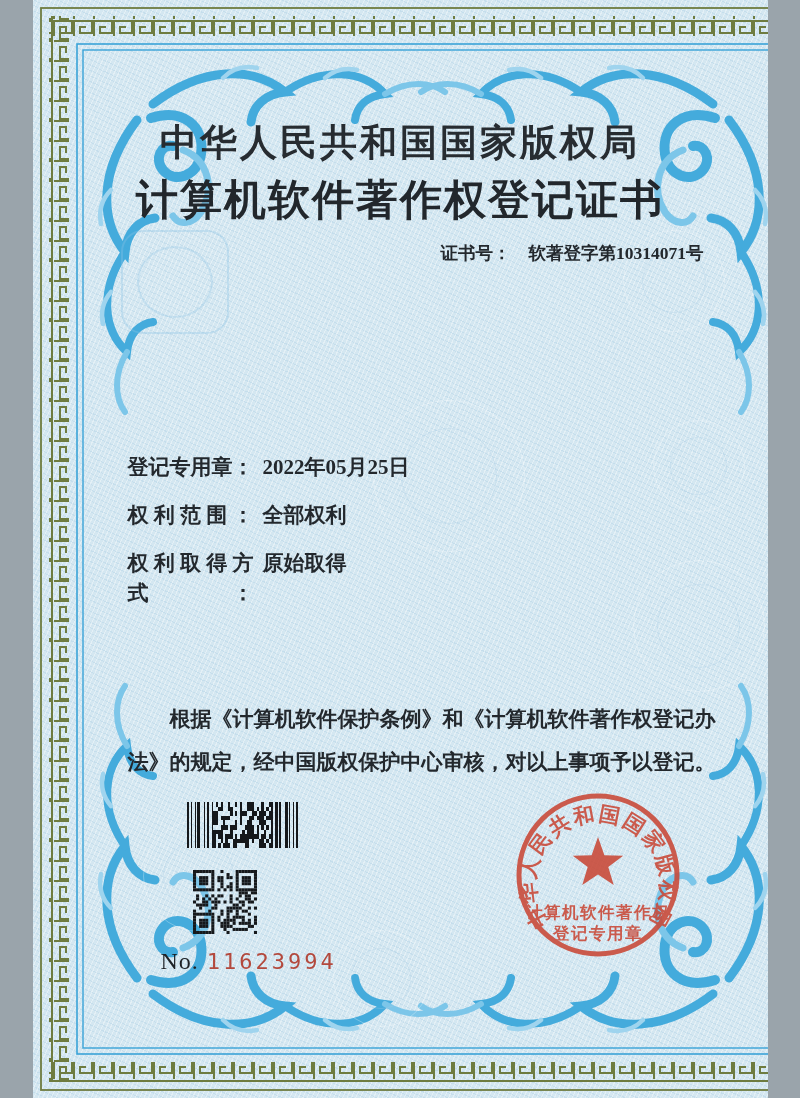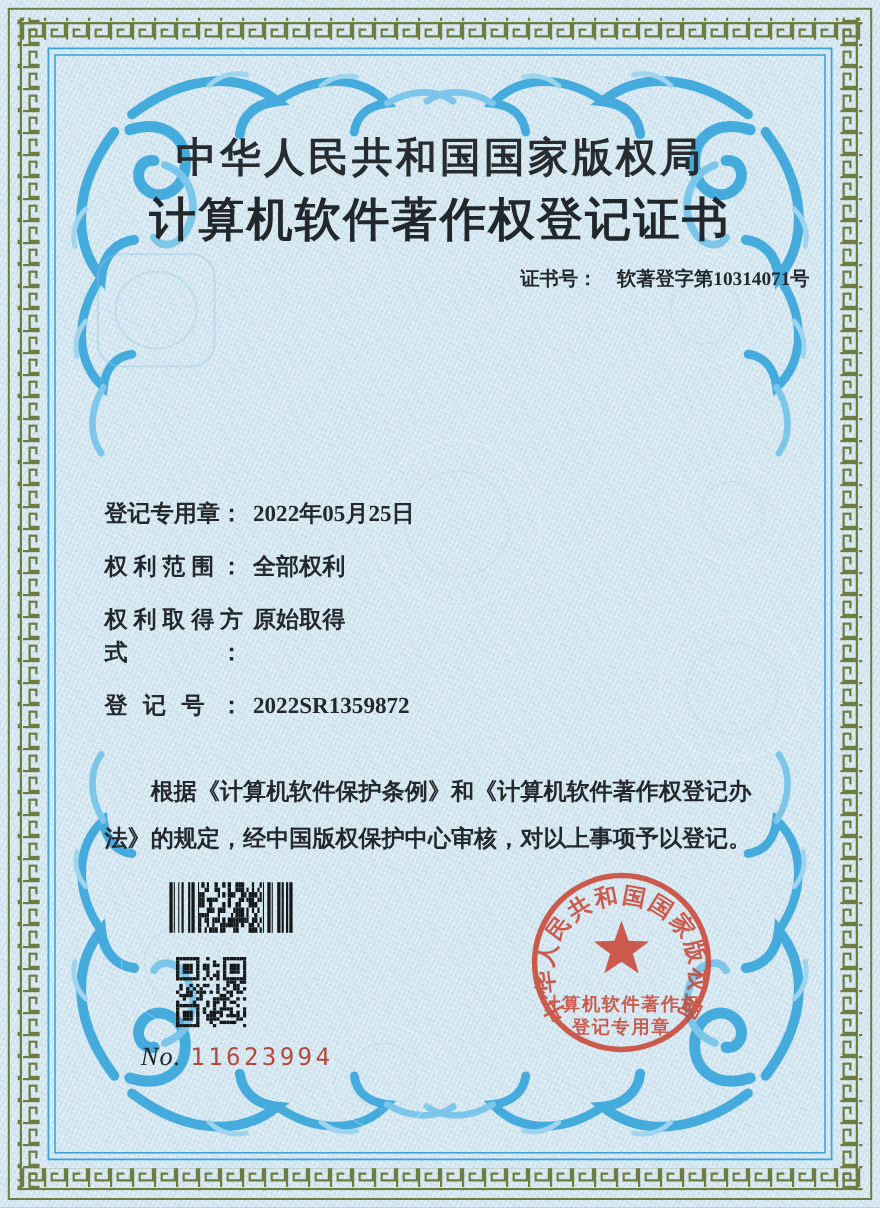--- a/index.html
+++ b/index.html
@@ -1,17 +1,17 @@
 <!DOCTYPE html>
 <html><head>
 <meta charset="utf-8">
 <style>
   html,body{margin:0;padding:0;background:#9aa4ab;}
   .cert{
-    position:relative; width:800px; height:1098px; overflow:hidden;
+    position:relative; width:735px; height:1098px; overflow:hidden;
     margin:0 auto;
     background-color:#d4e7f1;
     background-image:
       repeating-linear-gradient(115deg, rgba(255,255,255,.38) 0 1px, rgba(255,255,255,0) 1px 4px),
       repeating-linear-gradient(25deg, rgba(120,175,210,.16) 0 1px, rgba(120,175,210,0) 1px 5px);
     font-family:"Liberation Serif","DejaVu Serif",serif;
     color:#23282d;
   }
   .abs{position:absolute;}
   
@@ -39,21 +39,21 @@
   .fvalue{white-space:nowrap;}
   
   .statement{left:95px;top:698px;width:588px;font-size:21px;font-weight:bold;
     line-height:43px;text-indent:2em;text-align:justify;}
   
   .barcode{left:154px;top:802px;width:122px;height:46px;display:flex;align-items:stretch;}
   .barcode .bar{background:#15181b;}
   .barcode .sp{background:transparent;}
   .qr{left:160px;top:870px;}
   .serial{left:128px;top:948px;font-size:24px;font-weight:normal;}
-  .serial .no-label{color:#1e2226;letter-spacing:1px;font-style:italic;}
+  .serial .no-label{color:#1e2226;letter-spacing:1px;}
   .serial .no-value{color:#b3493d;font-family:"DejaVu Sans Mono",monospace;font-size:22px;letter-spacing:3px;margin-left:8px;}
   .stamp{left:458px;top:768px;}
   .issue-date{left:490px;top:946px;font-size:23px;font-weight:bold;letter-spacing:2px;color:#14181c;}
 </style>
 </head>
 <body>
 
 <div class="cert">
 
   <svg class="abs" width="800" height="1098" viewBox="0 0 800 1098" style="left:0;top:0;">
@@ -123,26 +123,20 @@
       <div class="frow">
         <span class="flabel">权利范围：</span>
         <div class="fvalues">
           <div class="fvalue">全部权利</div>
         </div>
       </div>
       <div class="frow">
         <span class="flabel">权利取得方式：</span>
         <div class="fvalues">
           <div class="fvalue">原始取得</div>
-        </div>
-      </div>
-      <div class="frow">
-        <span class="flabel">登记号：</span>
-        <div class="fvalues">
-          <div class="fvalue">2022SR1359872</div>
         </div>
       </div>
     </div>
 
   <div class="abs statement">根据《计算机软件保护条例》和《计算机软件著作权登记办法》的规定，经中国版权保护中心审核，对以上事项予以登记。</div>
 
   <div class="abs barcode" id="barcode">
       <div class="bar" style="width: 2.7px;"></div>
       <div class="sp" style="width: 1.35px;"></div>
       <div class="bar" style="width: 1.35px;"></div>

